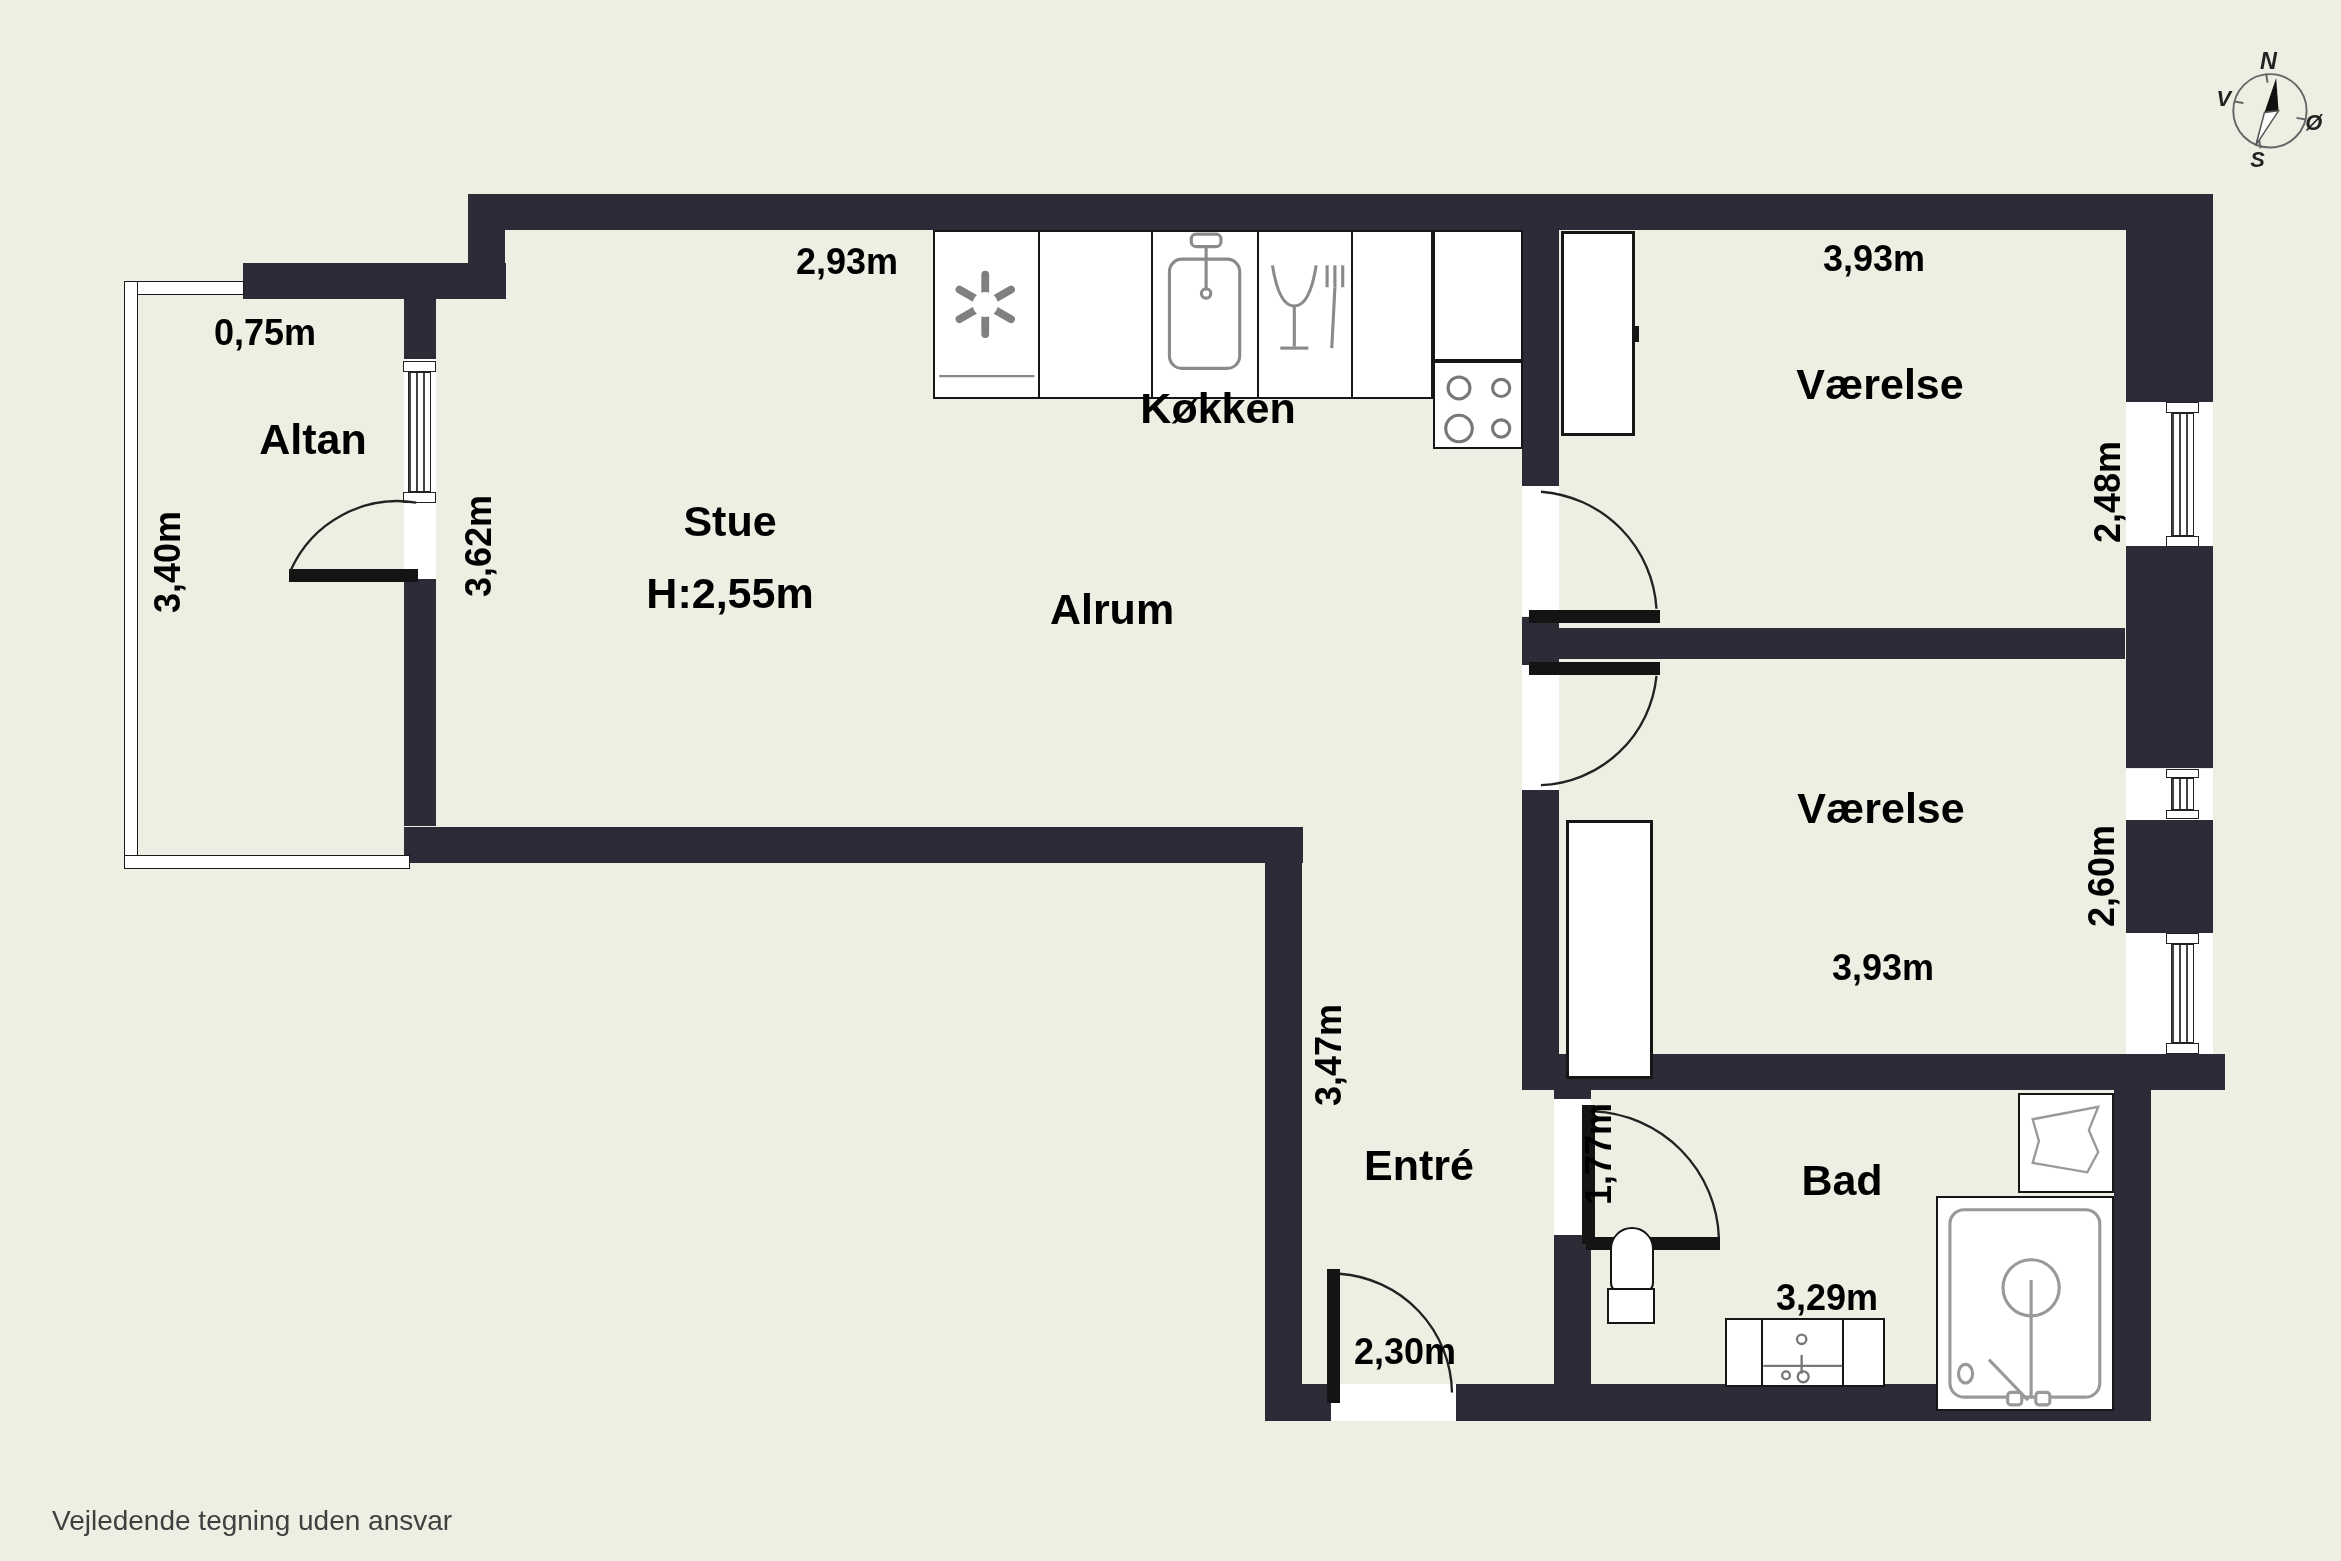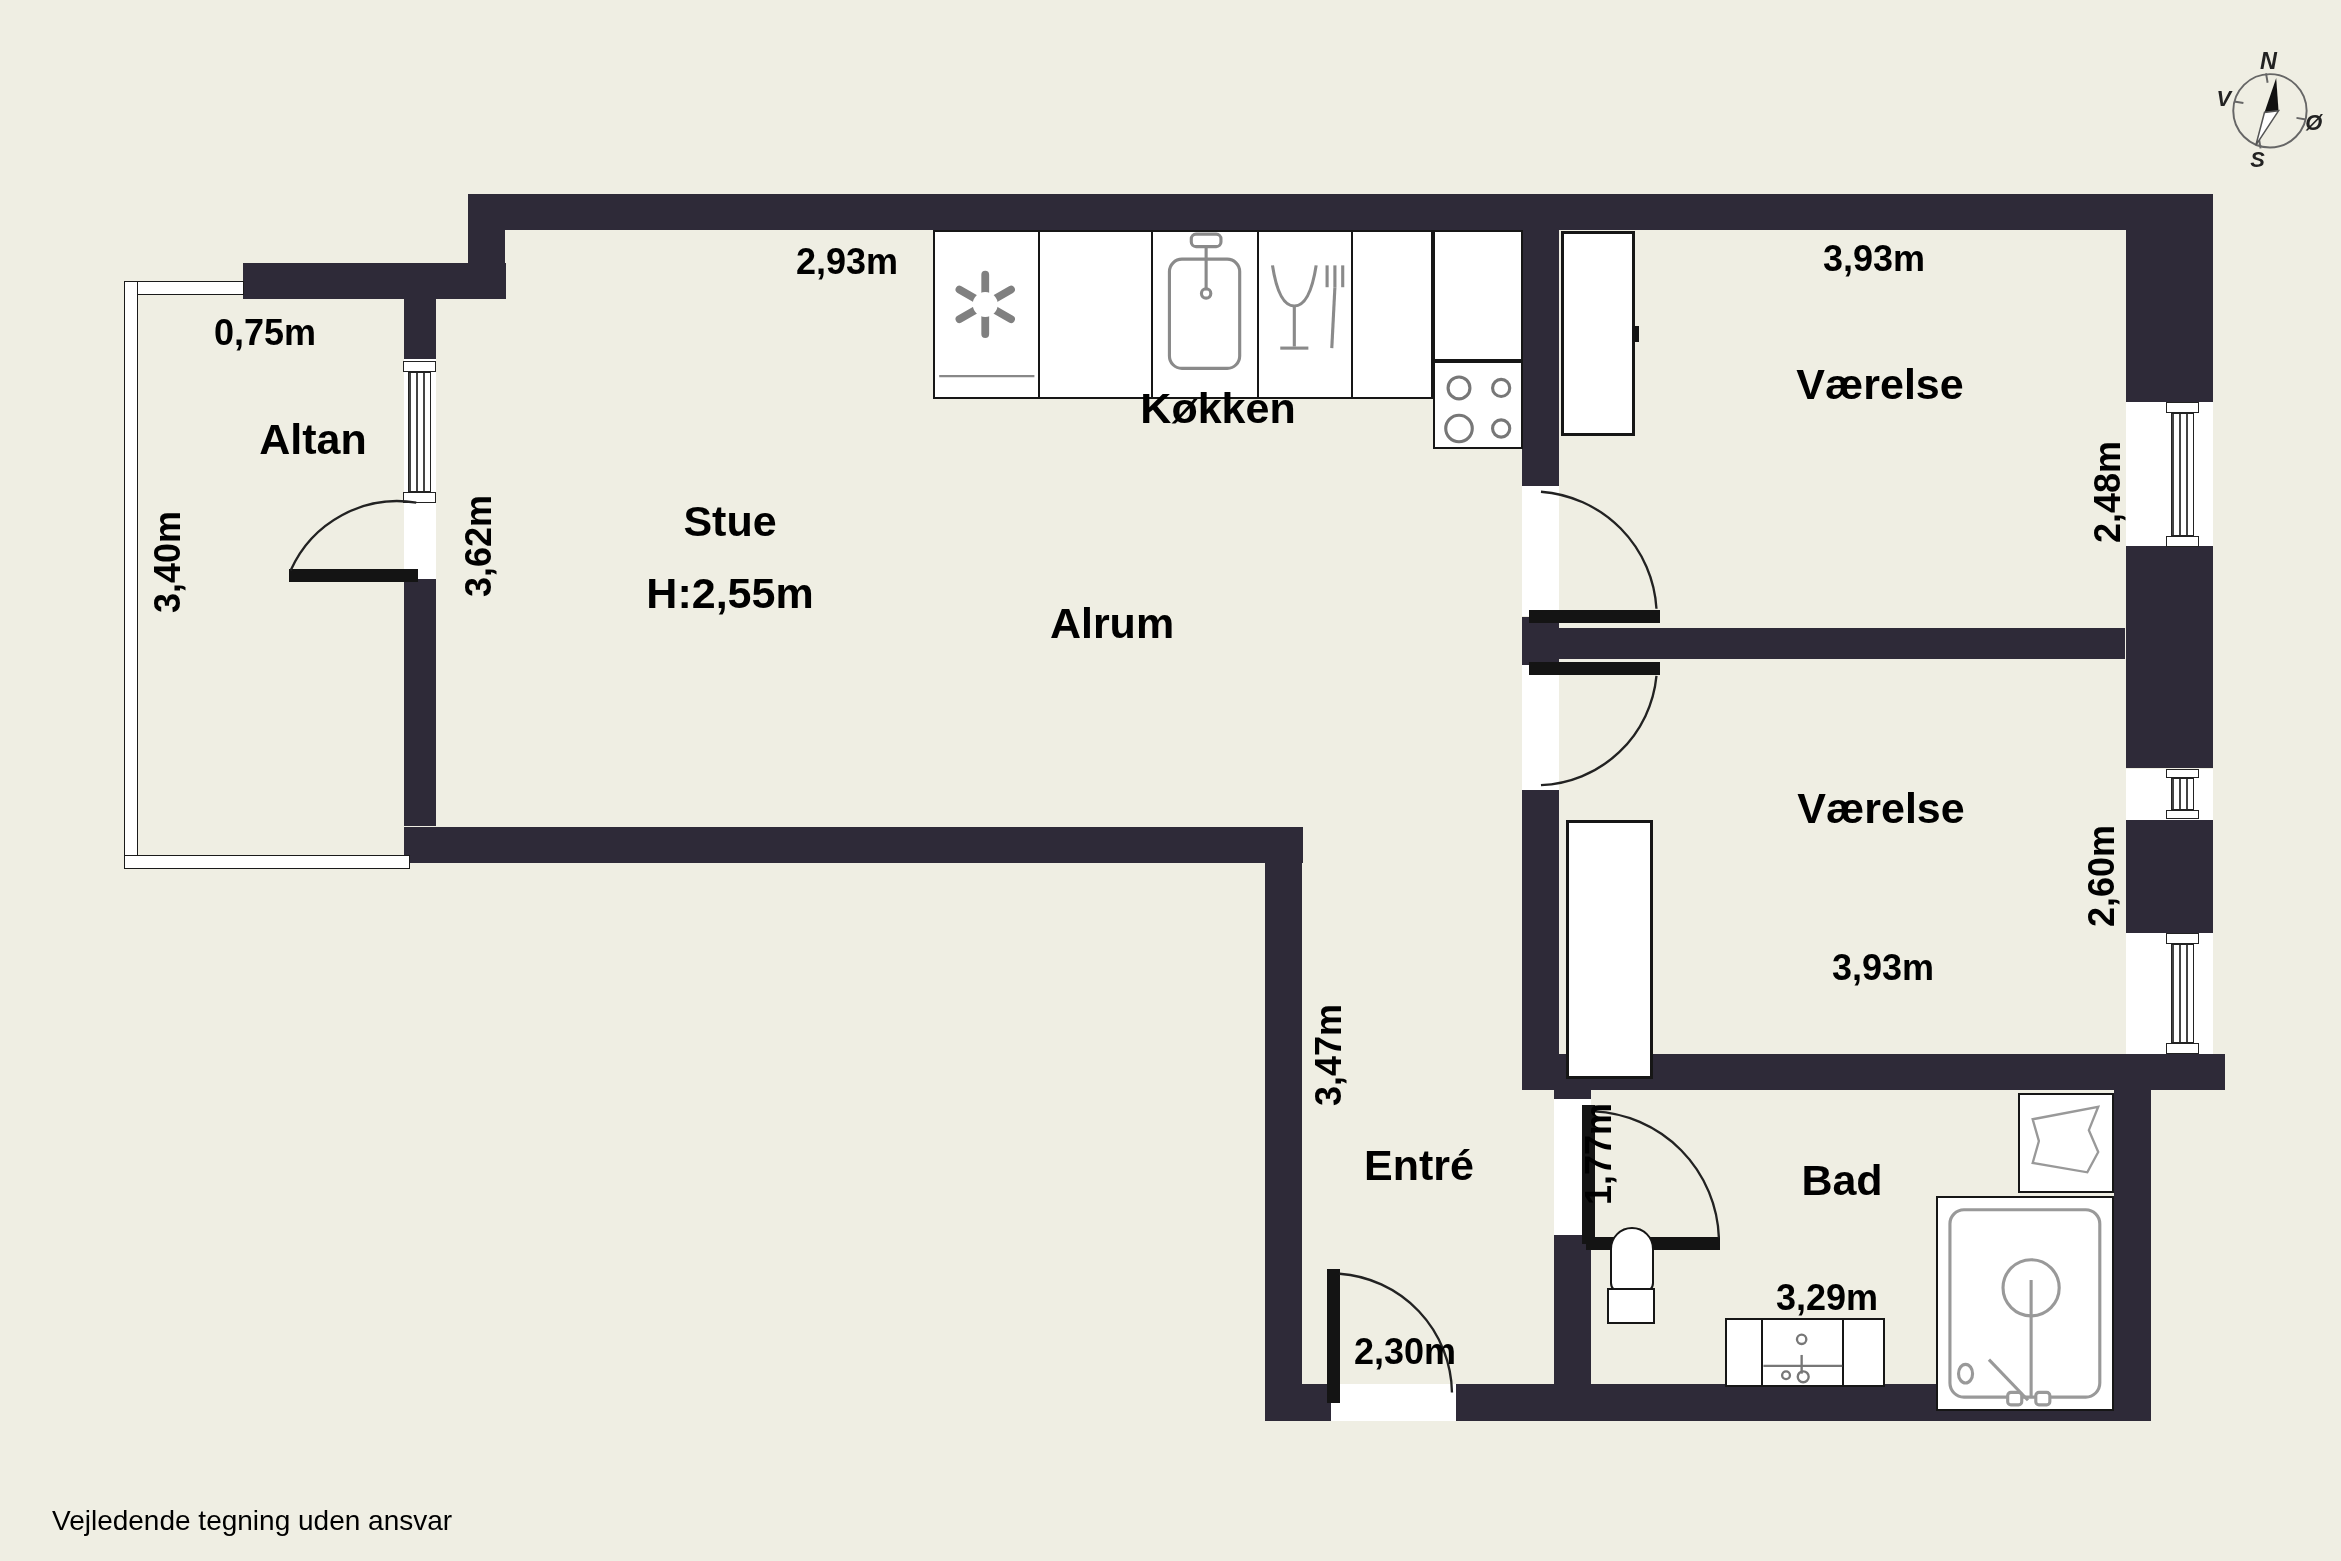--- a/index.html
+++ b/index.html
@@ -11,21 +11,21 @@
   .open{position:absolute;background:#ffffff;}
   .leaf{position:absolute;background:#141414;}
   .divline{position:absolute;background:#161616;}
   .win-strip{position:absolute;background:#fff;border:1.6px solid #222;box-sizing:border-box;
      background-image:repeating-linear-gradient(90deg,#444 0 1.6px,transparent 1.6px 7px);}
   .win-cap{position:absolute;background:#fff;border:1.6px solid #222;box-sizing:border-box;}
   .lbl{position:absolute;transform:translate(-50%,-50%);font-weight:bold;font-size:36px;
      color:#000;white-space:nowrap;line-height:1;}
   .lbl.room{font-size:43px;}
   .lbl.rot{transform:translate(-50%,-50%) rotate(-90deg);}
-  .disclaimer{position:absolute;font-size:28px;color:#000000;font-weight:normal;}
+  .disclaimer{position:absolute;font-size:28px;color:#404040;font-weight:normal;}
   svg.overlay{position:absolute;left:0;top:0;pointer-events:none;}
 </style>
 </head>
 <body>
 
 <div class="canvas">
 
   <div class="wall" style="left:468px;top:194px;width:1745px;height:36px;"></div>
   <div class="wall" style="left:468px;top:230px;width:37px;height:36px;"></div>
   <div class="wall" style="left:243px;top:263px;width:263px;height:36px;"></div>
@@ -178,21 +178,21 @@
   </svg>
 
   <div class="lbl" style="left:265px;top:333px;">0,75m</div>
   <div class="lbl room" style="left:269px;top:439px;margin-left:44px;">Altan</div>
   <div class="lbl rot" style="left:168px;top:562px;">3,40m</div>
   <div class="lbl rot" style="left:479px;top:546px;">3,62m</div>
   <div class="lbl" style="left:847px;top:262px;">2,93m</div>
   <div class="lbl room" style="left:1218px;top:408px;">Køkken</div>
   <div class="lbl room" style="left:730px;top:521px;">Stue</div>
   <div class="lbl room" style="left:730px;top:593px;">H:2,55m</div>
-  <div class="lbl room" style="left:1112px;top:623px;">Alrum</div>
+  <div class="lbl room" style="left:1112px;top:609px;">Alrum</div>
   <div class="lbl" style="left:1874px;top:259px;">3,93m</div>
   <div class="lbl room" style="left:1880px;top:384px;">Værelse</div>
   <div class="lbl rot" style="left:2108px;top:492px;">2,48m</div>
   <div class="lbl room" style="left:1881px;top:808px;">Værelse</div>
   <div class="lbl rot" style="left:2102px;top:876px;">2,60m</div>
   <div class="lbl" style="left:1883px;top:968px;">3,93m</div>
   <div class="lbl rot" style="left:1329px;top:1055px;">3,47m</div>
   <div class="lbl room" style="left:1419px;top:1165px;">Entré</div>
   <div class="lbl" style="left:1405px;top:1352px;">2,30m</div>
   <div class="lbl rot" style="left:1599px;top:1154px;">1,77m</div>

